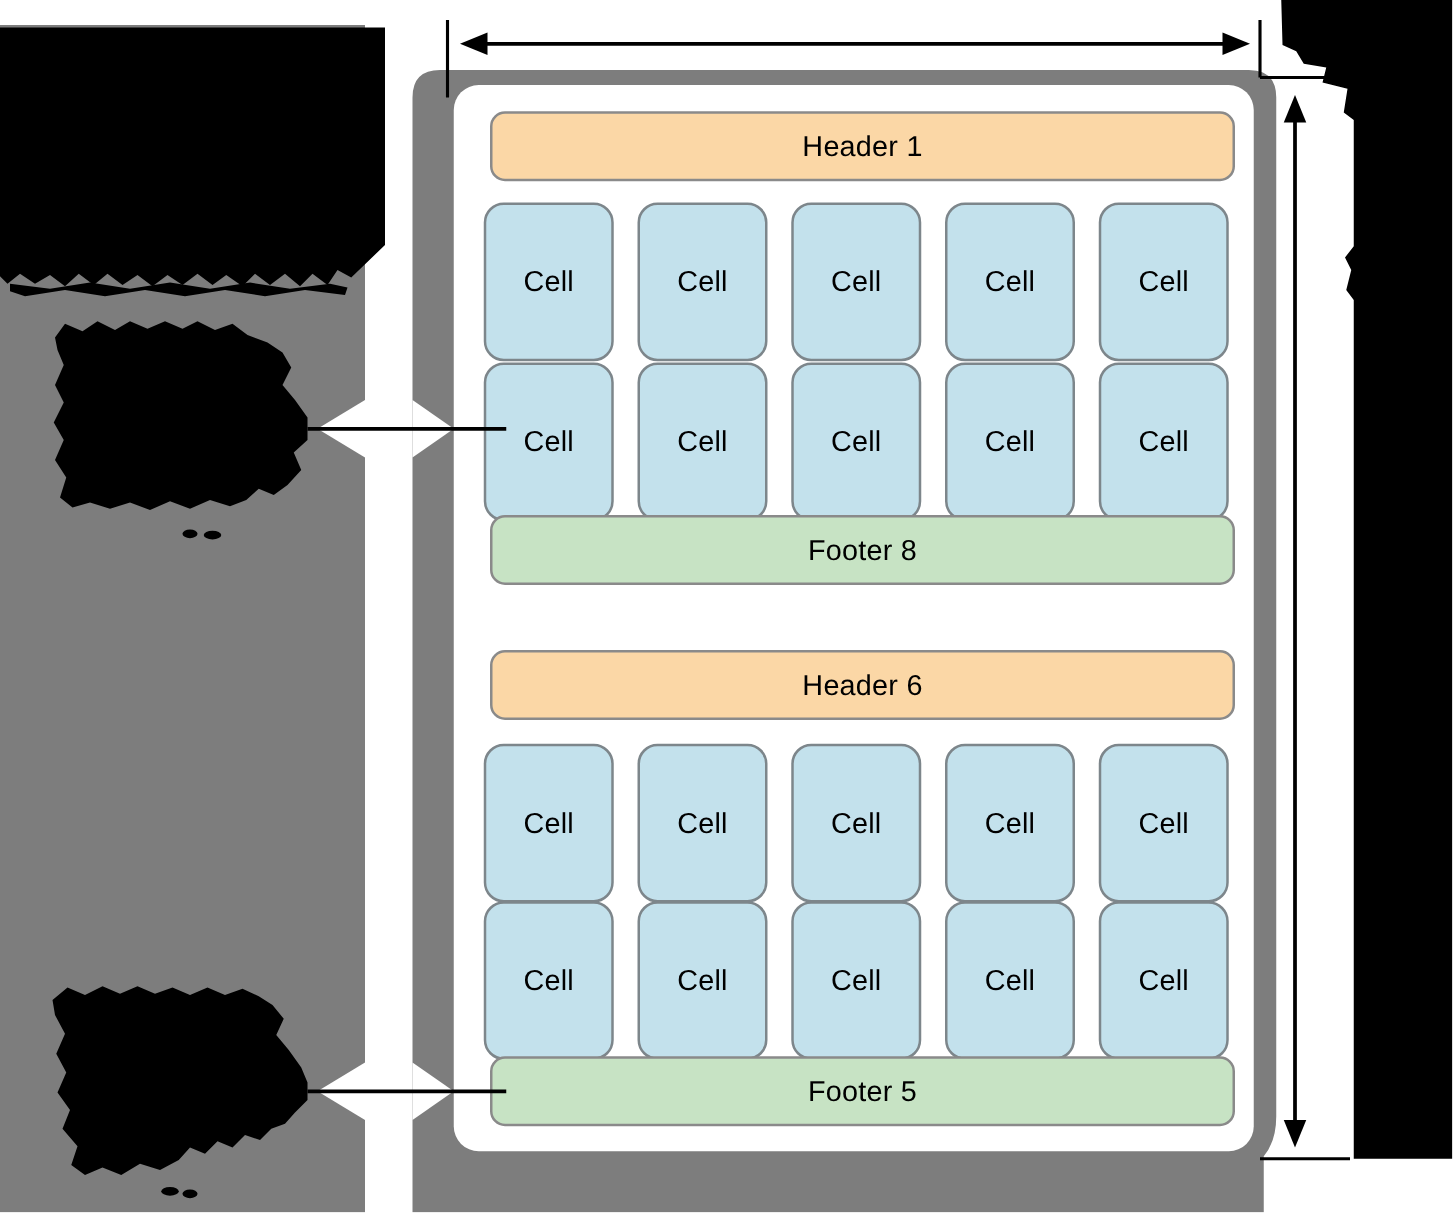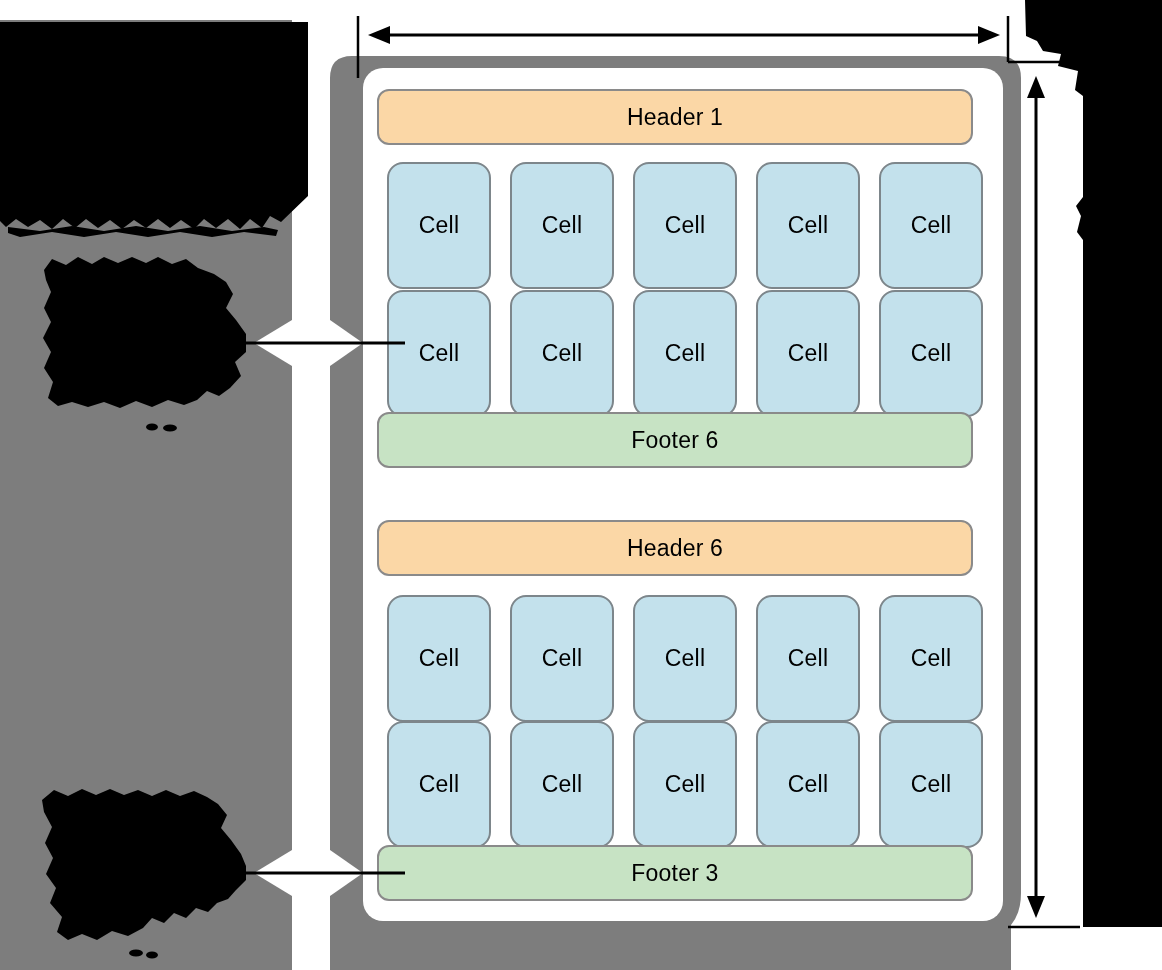--- a/index.html
+++ b/index.html
@@ -17,21 +17,21 @@
   .bar{width:596px;height:56px;border-radius:12px;border:2px solid #8a8a8a;}
   .bar.header{background:#fbd7a6;}
   .bar.footer{background:#c7e3c4;}
   .cell{
     width:104px;height:127px;border-radius:16px;
     background:#c3e1ec;border:2px solid #7d868b;
   }
   
   .c1{left:387px}.c2{left:510px}.c3{left:633px}.c4{left:756px}.c5{left:879px}
   .r1{top:162px}.r2{top:290px}.r3{top:595px}.r4{top:721px}
-  .hx{left:377px}
+  .hx{left:392px}
   #header1{top:89px}#footer1{top:412px}#header2{top:520px}#footer2{top:845px}
 </style>
 </head>
 <body>
 
 <div id="stage">
 
   <svg id="bg" width="1162" height="970" viewBox="0 0 1162 970">
 
     <rect x="0" y="20" width="292" height="950" fill="#7d7d7d"></rect>
@@ -85,36 +85,36 @@
   <div class="box cell r1 c3">Cell</div>
   <div class="box cell r1 c4">Cell</div>
   <div class="box cell r1 c5">Cell</div>
 
   <div class="box cell r2 c1">Cell</div>
   <div class="box cell r2 c2">Cell</div>
   <div class="box cell r2 c3">Cell</div>
   <div class="box cell r2 c4">Cell</div>
   <div class="box cell r2 c5">Cell</div>
 
-  <div class="box bar footer hx" id="footer1">Footer 6</div>
+  <div class="box bar footer hx" id="footer1">Footer 8</div>
 
   <div class="box bar header hx" id="header2">Header 6</div>
 
   <div class="box cell r3 c1">Cell</div>
   <div class="box cell r3 c2">Cell</div>
   <div class="box cell r3 c3">Cell</div>
   <div class="box cell r3 c4">Cell</div>
   <div class="box cell r3 c5">Cell</div>
 
   <div class="box cell r4 c1">Cell</div>
   <div class="box cell r4 c2">Cell</div>
   <div class="box cell r4 c3">Cell</div>
   <div class="box cell r4 c4">Cell</div>
   <div class="box cell r4 c5">Cell</div>
 
-  <div class="box bar footer hx" id="footer2">Footer 3</div>
+  <div class="box bar footer hx" id="footer2">Footer 5</div>
 
   <svg id="overlay" width="1162" height="970" viewBox="0 0 1162 970">
     <line x1="246" y1="343" x2="405" y2="343" stroke="#000" stroke-width="3"></line>
     <line x1="246" y1="873" x2="405" y2="873" stroke="#000" stroke-width="3"></line>
   </svg>
 
 </div>
 
 </body></html>

